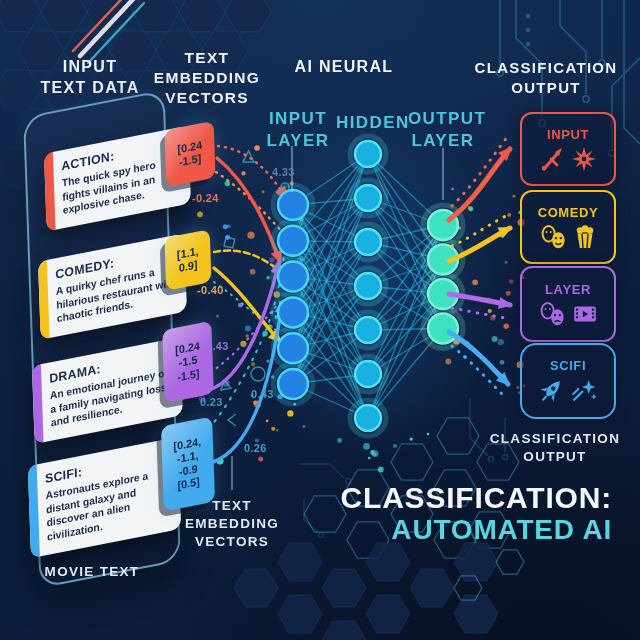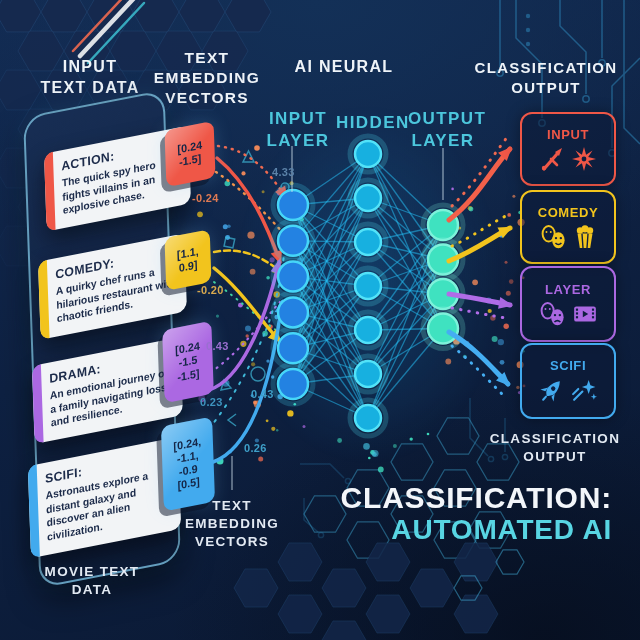--- a/index.html
+++ b/index.html
@@ -492,21 +492,21 @@
   </div>
   <div class="vec" style="left: 162px; top: 422px; width: 52px; height: 84px; background: rgb(66, 170, 238);">
     <span>[0.24,</span>
       <span>-1.1,</span>
       <span>-0.9</span>
       <span>[0.5]</span>
   </div>
 
   <span class="num" style="left: 272px; top: 166px; color: rgb(91, 130, 168);">4.33</span>
   <span class="num" style="left: 192px; top: 192px; color: rgb(224, 122, 82);">-0.24</span>
-  <span class="num" style="left: 197px; top: 284px; color: rgb(216, 168, 78);">-0.20</span>
+  <span class="num" style="left: 197px; top: 284px; color: rgb(216, 168, 78);">-0.40</span>
   <span class="num" style="left: 206px; top: 340px; color: rgb(154, 111, 208);">0.43</span>
   <span class="num" style="left: 200px; top: 396px; color: rgb(62, 147, 190);">0.23</span>
   <span class="num" style="left: 251px; top: 388px; color: rgb(62, 159, 200);">0.43</span>
   <span class="num" style="left: 244px; top: 430px; color: rgb(62, 159, 200); margin-top: 12px;">0.26</span>
 
   <div class="ocard" style="top: 112px; height: 70px; border-color: rgb(239, 87, 71); color: rgb(239, 87, 71);">
     <span class="lbl">INPUT</span>
     <span class="icons">
       <svg width="26" height="26" viewBox="0 0 26 26">
         <path d="M5 23 L18 8" stroke="currentColor" stroke-width="3.2" stroke-linecap="round" fill="none"></path>
@@ -561,21 +561,21 @@
           <rect x="3.6" y="10.5" width="2" height="2" fill="#0e1f40"></rect>
           <rect x="3.6" y="14" width="2" height="2" fill="#0e1f40"></rect>
         <rect x="18.4" y="7" width="2" height="2" fill="#0e1f40"></rect>
           <rect x="18.4" y="10.5" width="2" height="2" fill="#0e1f40"></rect>
           <rect x="18.4" y="14" width="2" height="2" fill="#0e1f40"></rect>
         <path d="M10 9 L15 12 L10 15 Z" fill="#0e1f40"></path>
       </svg>
     </span>
   </div>
 
-  <div class="ocard" style="top: 343px; height: 72px; border-color: rgb(66, 170, 238); color: rgb(66, 170, 238);">
+  <div class="ocard" style="top: 343px; height: 72px; border-color: rgb(66, 170, 238); color: rgb(66, 170, 238); border-radius: 16px;">
     <span class="lbl">SCIFI</span>
     <span class="icons">
       <svg width="27" height="27" viewBox="0 0 26 26">
         <g transform="rotate(42 13 13)">
           <path d="M13 1 Q17.4 6.5 17.4 12.5 Q17.4 17 13 20 Q8.6 17 8.6 12.5 Q8.6 6.5 13 1 Z" fill="currentColor"></path>
           <circle cx="13" cy="10.5" r="2.1" fill="#0e1f40"></circle>
           <path d="M8.8 13 L4.5 19.5 L9 17.5 Z" fill="currentColor"></path>
           <path d="M17.2 13 L21.5 19.5 L17 17.5 Z" fill="currentColor"></path>
           <path d="M13 21 V25" stroke="currentColor" stroke-width="2" stroke-linecap="round"></path>
         </g>
@@ -592,21 +592,20 @@
     <span>CLASSIFICATION</span>
     <span>OUTPUT</span>
   </div>
   <div class="blabel" style="left:158px;top:497px;width:148px;">
     <span>TEXT</span>
     <span>EMBEDDING</span>
     <span>VECTORS</span>
   </div>
   <div class="blabel" style="left:18px;top:563px;width:148px;">
     <span>MOVIE TEXT</span>
-    <span>DATA</span>
   </div>
 
   <div id="big-title">
     <span class="t-white">CLASSIFICATION:</span>
     <span class="t-teal">AUTOMATED AI</span>
   </div>
 
 </div>
 
 </body></html>

